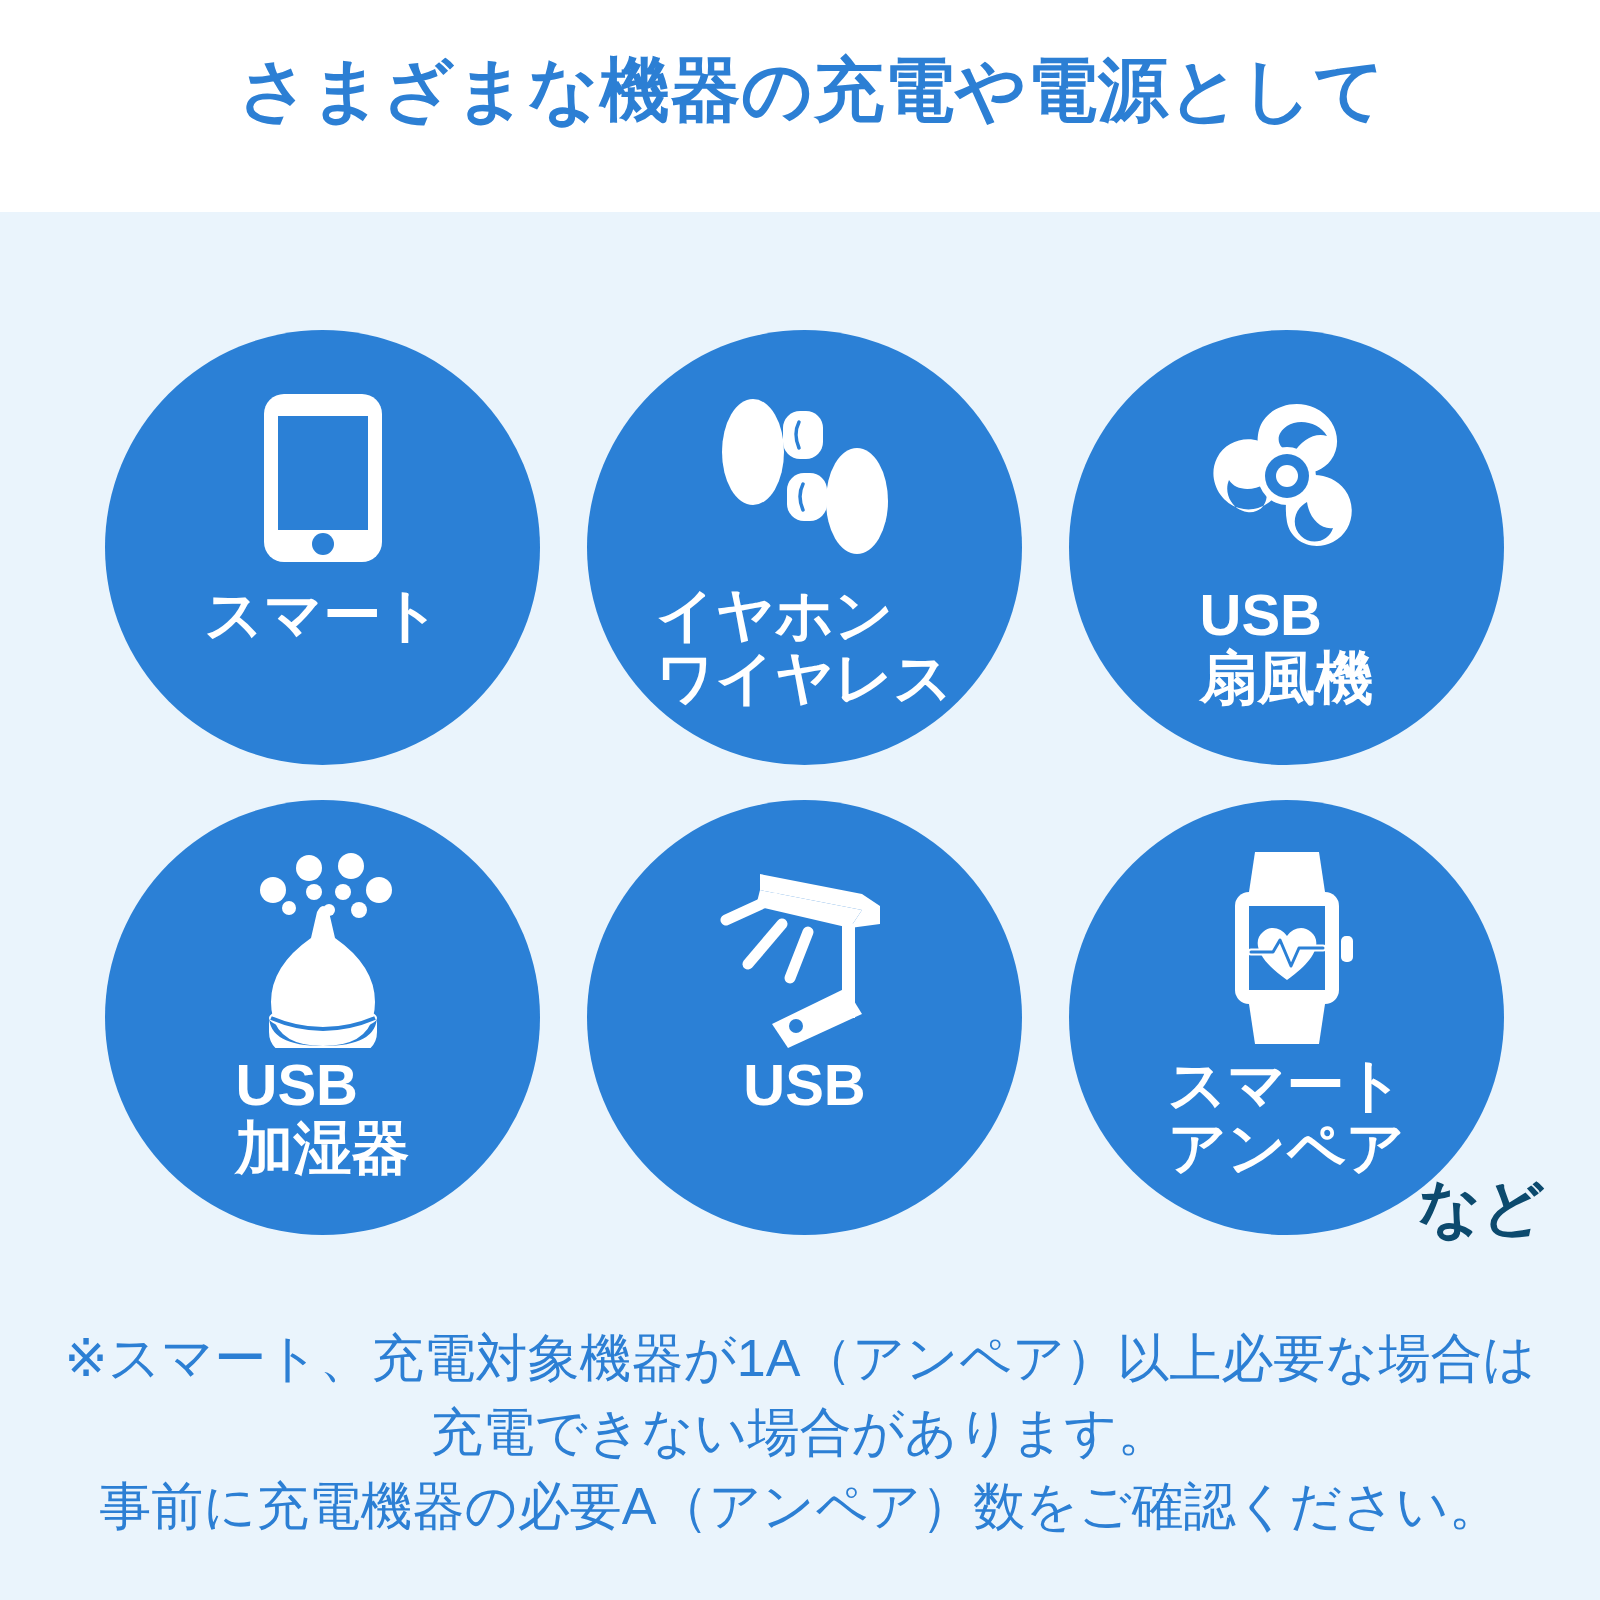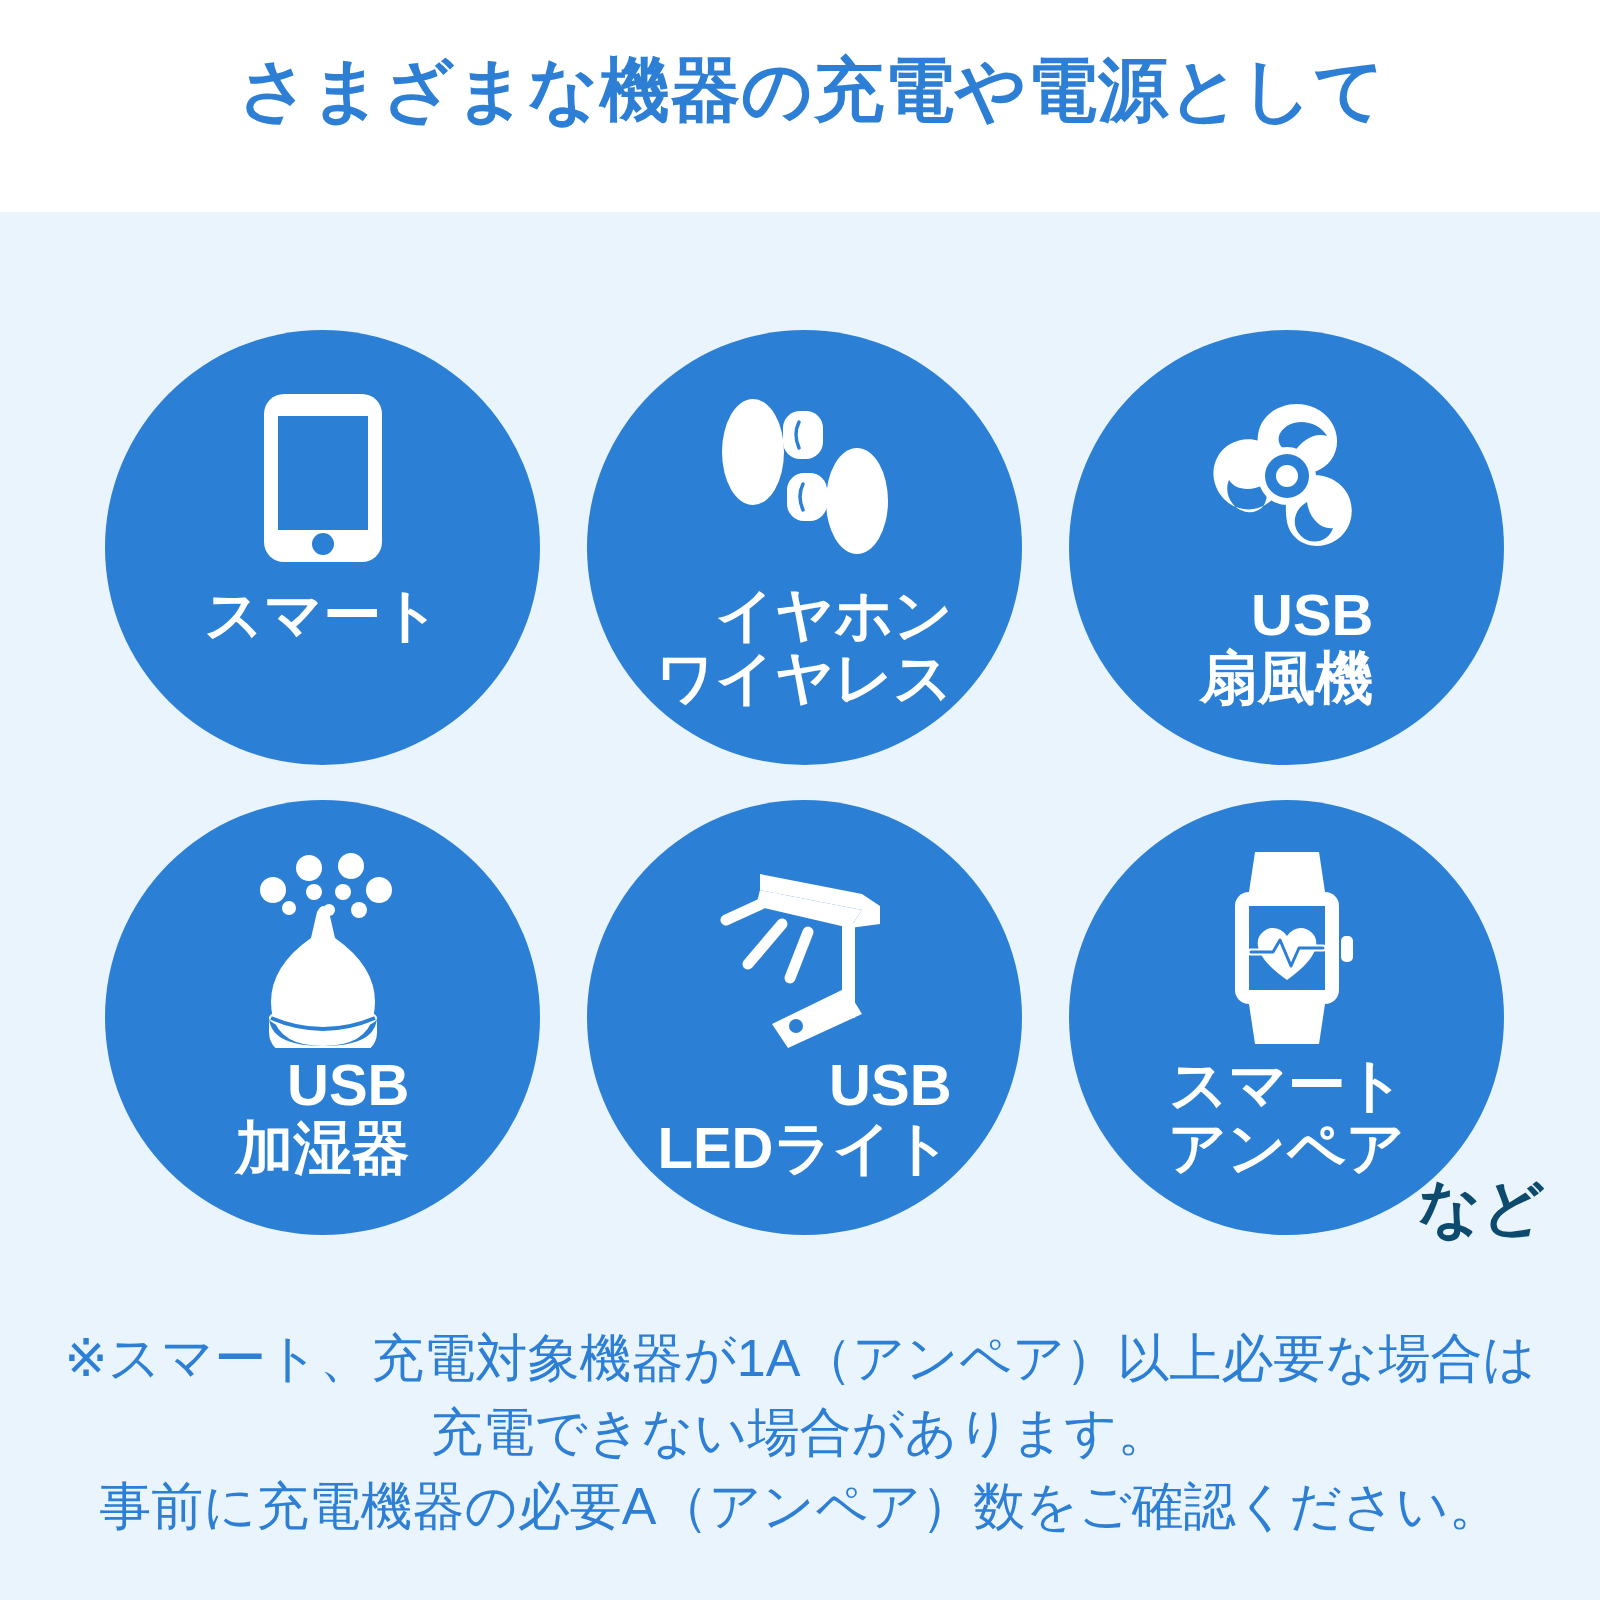--- a/index.html
+++ b/index.html
@@ -85,21 +85,21 @@
     align-items: center;
     justify-content: center;
   }
 
   .circle-label {
     margin-top: 6px;
     color: #ffffff;
     font-size: 58px;
     font-weight: bold;
     line-height: 1.08;
-    text-align: right;
+    text-align: left;
     white-space: nowrap;
   }
   .circle-label .lbl-line { display: block; }
 
   
   #etc-note {
     position: absolute;
     left: 1418px;
     top: 965px;                 
     font-size: 62px;
@@ -245,21 +245,20 @@
 
             <g stroke="#ffffff" stroke-width="11" stroke-linecap="round">
               <line x1="14" y1="72" x2="62" y2="50"></line>
               <line x1="36" y1="116" x2="70" y2="76"></line>
               <line x1="78" y1="130" x2="96" y2="84"></line>
             </g>
           </svg>
         </div>
         <div class="circle-label">
           <span class="lbl-line">USB</span>
-          <span class="lbl-line">LEDライト</span>
         </div>
       </div>
 
       <div class="device-circle">
         <div class="circle-icon">
           <svg width="152" height="200" viewBox="0 0 152 200">
             <g fill="#ffffff">
 
               <path d="M44 4 L108 4 L114 44 L38 44 Z"></path>
 

